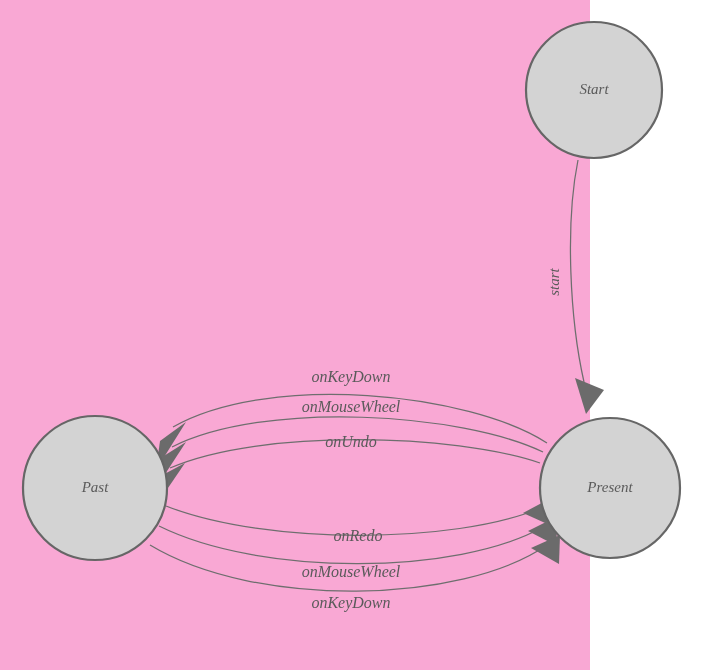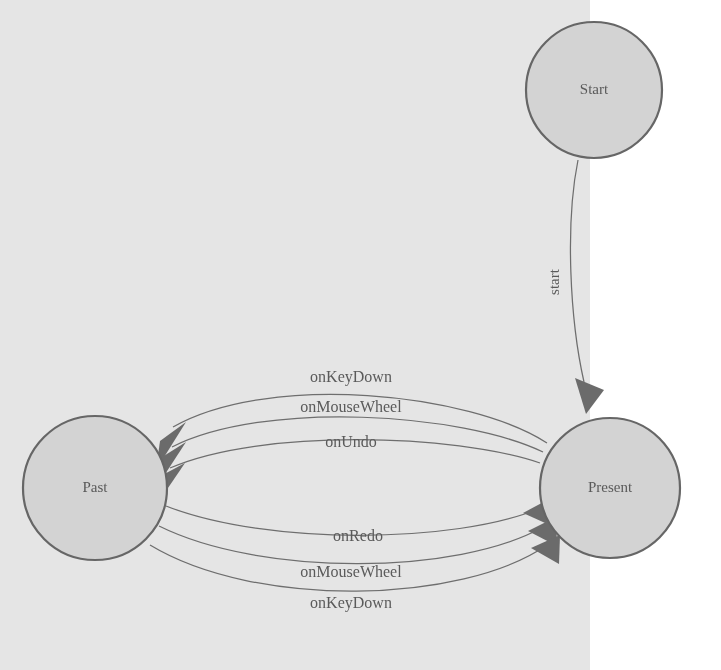--- a/index.html
+++ b/index.html
@@ -10,21 +10,22 @@
   body {
     width: 721px;
     height: 670px;
     overflow: hidden;
     font-family: "Liberation Serif", "DejaVu Serif", serif;
   }
   #diagram-root {
     position: relative;
     width: 590px;
     height: 670px;
-    background: #e5e5e5;
+    background: #f9a8d4;
+    font-style: italic;
   }
   svg.canvas {
     position: absolute;
     top: 0;
     left: 0;
     width: 721px;
     height: 670px;
     display: block;
   }
   .node-shape {

